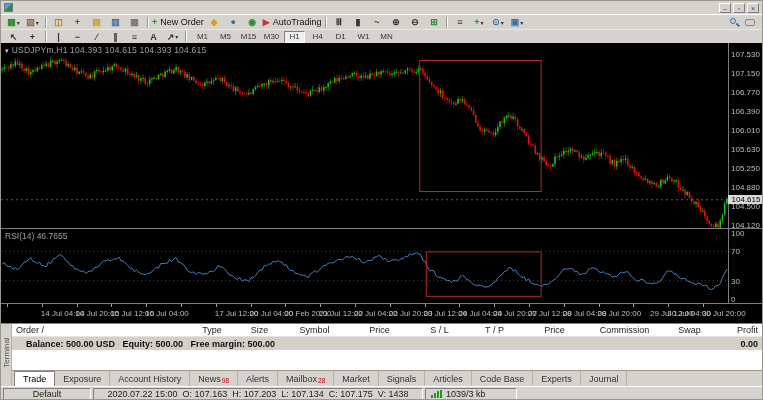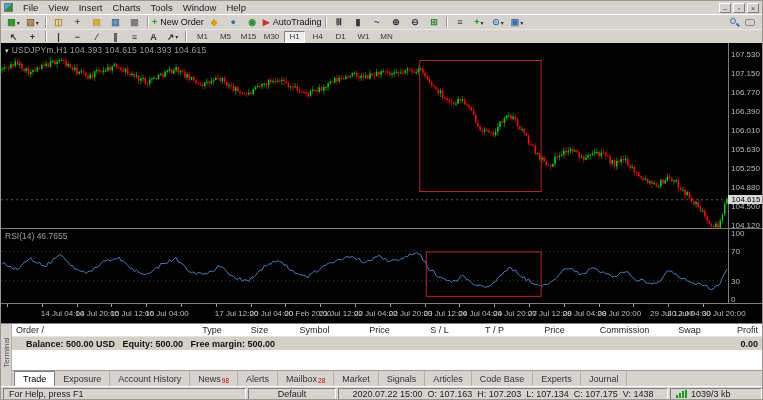--- a/index.html
+++ b/index.html
@@ -88,29 +88,20 @@
   .signal-icon { display:inline-flex; align-items:flex-end; gap:1px; height:8px; }
   .signal-icon i { display:block; width:2px; background:#1a9a1a; }
 </style>
 </head>
 <body>
 
 <div id="app">
 
   <div class="menubar">
     <span class="appicon"></span>
-    <div id="menu-items" style="display:flex;">
-        <span class="menu-item">File</span>
-        <span class="menu-item">View</span>
-        <span class="menu-item">Insert</span>
-        <span class="menu-item">Charts</span>
-        <span class="menu-item">Tools</span>
-        <span class="menu-item">Window</span>
-        <span class="menu-item">Help</span>
-      </div>
     <div class="win-controls" id="win-controls">
         <span class="win-btn">–</span>
         <span class="win-btn">▫</span>
         <span class="win-btn">×</span>
       </div>
   </div>
 
   <div class="toolbar1" id="toolbar1">
       <span class="tb-btn">
         <span style="color: rgb(46, 139, 46);">▦</span>
@@ -1024,21 +1015,20 @@
           <div class="tab">Signals</div>
           <div class="tab">Articles</div>
           <div class="tab">Code Base</div>
           <div class="tab">Experts</div>
           <div class="tab">Journal</div>
         </div>
     </div>
   </div>
 
   <div class="statusbar">
-    <div class="cell help">For Help, press F1</div>
     <div class="cell profile">Default</div>
     <div class="cell ohlc">2020.07.22 15:00  O: 107.163  H: 107.203  L: 107.134  C: 107.175  V: 1438</div>
     <div class="cell conn">
       <span class="signal-icon"><i style="height:3px"></i><i style="height:5px"></i><i style="height:7px"></i><i style="height:8px"></i></span>
       <span>1039/3 kb</span>
     </div>
   </div>
 </div>
 
 </body></html>

